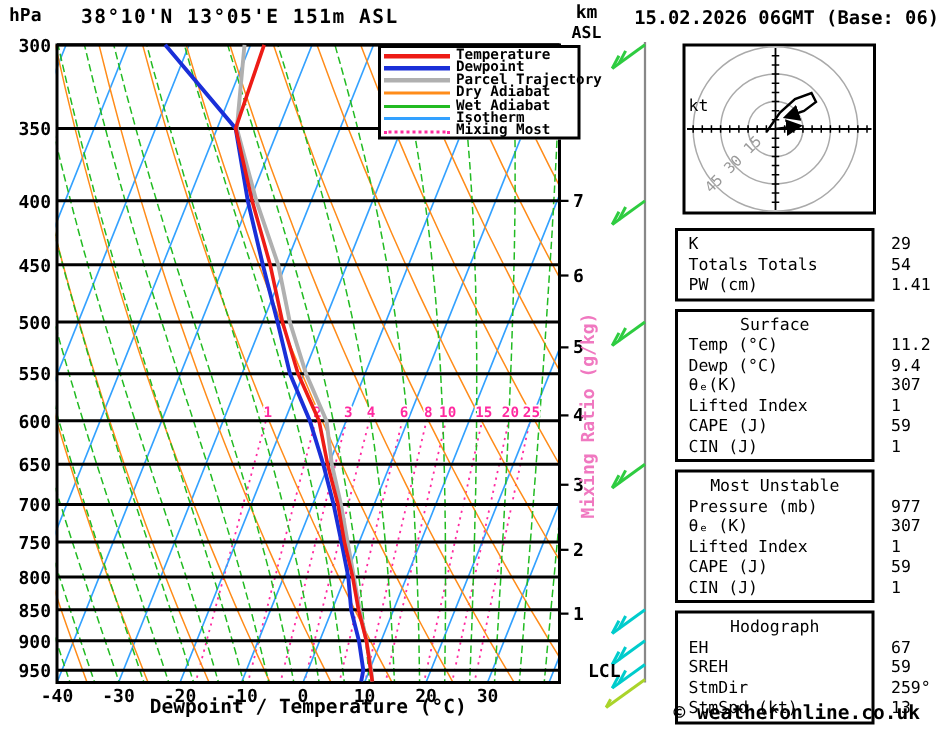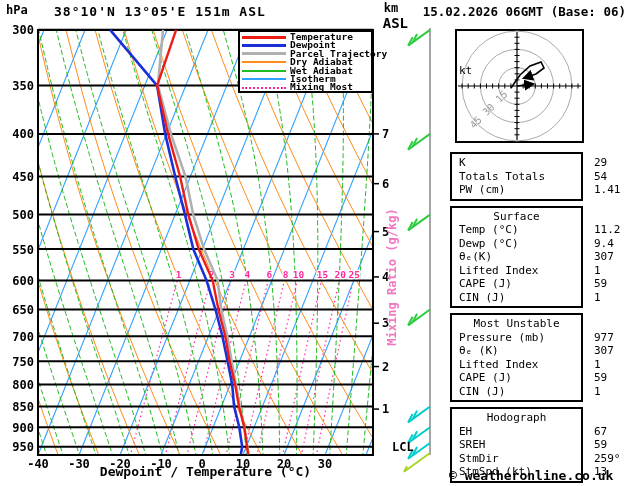--- a/index.html
+++ b/index.html
@@ -3,29 +3,29 @@
 <meta charset="utf-8">
 <style>
   html,body{margin:0;padding:0;background:#fff;}
   #screen{position:relative;width:629px;height:486px;background:#fff;overflow:hidden;
           font-family:"DejaVu Sans Mono", monospace;color:#000;}
   #chart{position:absolute;left:0;top:0;}
   .lbl{position:absolute;white-space:pre;}
   .hpa{left:6px;top:3px;font-size:12px;font-weight:bold;text-align:right;}
   .title{left:54px;top:4px;font-size:13px;font-weight:bold;letter-spacing:1px;}
   .km{left:376px;top:1px;width:30px;text-align:center;font-size:12px;font-weight:bold;}
-  .asl{left:374px;top:15px;width:34px;text-align:right;font-size:14px;font-weight:bold;}
+  .asl{left:374px;top:15px;width:34px;text-align:center;font-size:11px;font-weight:bold;}
   .date{right:3px;top:4px;width:230px;text-align:right;font-size:12.5px;font-weight:bold;}
   .xlabel{left:38px;top:464px;width:335px;text-align:center;font-size:13px;font-weight:bold;}
   .mixlabel{left:392px;top:277px;transform:translate(-50%,-50%) rotate(-90deg);
             color:#f078c0;font-size:12px;font-weight:bold;}
   .lcl{left:392px;top:440px;font-size:12px;font-weight:bold;color:#000000;}
   .kt{left:459px;top:32px;font-size:11px;font-weight:normal;margin-top:32px;}
   .copyright{left:449px;top:468px;font-size:13px;font-weight:bold;}
-  #legend{position:absolute;left:238px;top:30px;width:135px;height:63px;background:#fff;
+  #legend{position:absolute;left:252px;top:30px;width:135px;height:63px;background:#fff;
           border:2px solid #000;box-sizing:border-box;padding:1px 2px;z-index:5;}
   .lrow{display:flex;align-items:center;height:8.4px;}
   .lsample{width:44px;height:0;margin-right:4px;flex:none;}
   .ltext{font-size:9.5px;font-weight:bold;line-height:8.4px;white-space:nowrap;}
   #panel{position:absolute;left:450px;top:152px;width:133px;}
   .pbox{border:2px solid #000;background:#fff;box-sizing:border-box;margin-bottom:5px;
         padding:2px 0;font-size:11px;line-height:13.5px;}
   .prow{position:relative;padding-left:7px;white-space:pre;}
   .pval{position:absolute;left:98px;top:0;margin-left:44px;}
   .phead{text-align:center;padding-left:0;}

